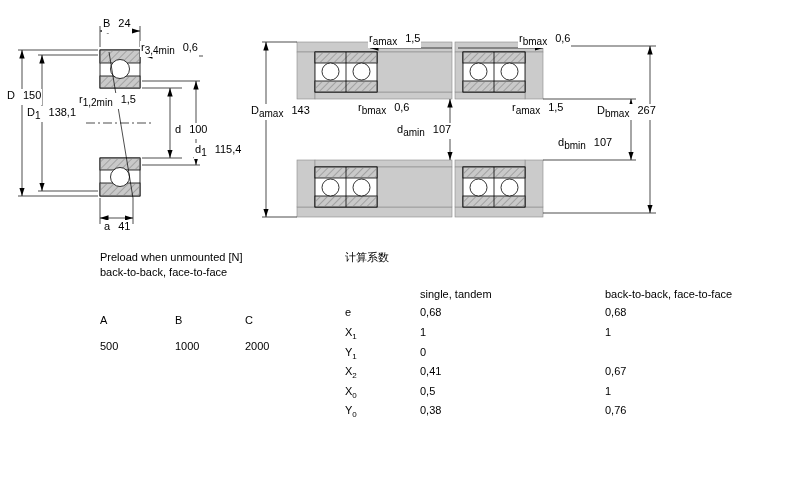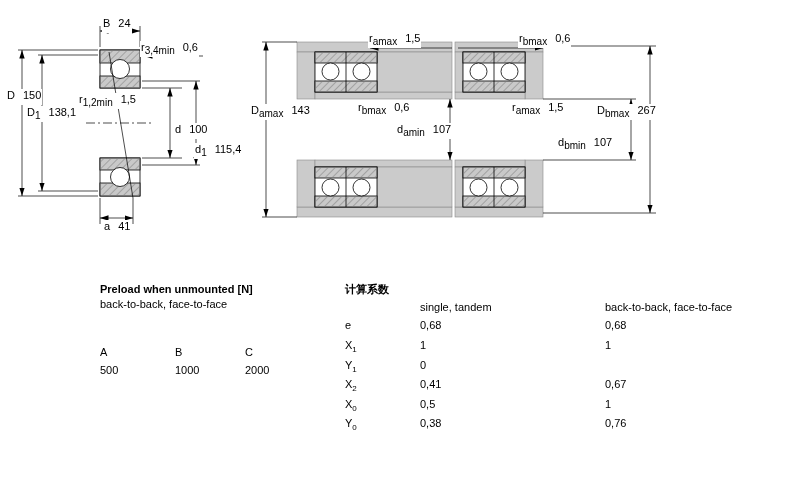--- a/index.html
+++ b/index.html
@@ -11,34 +11,34 @@
   #drawings { position:absolute; left:0; top:0; width:736px; height:245px; }
   #drawings svg { position:absolute; left:0; top:0; }
 
   .dim-label {
     position:absolute; font-size:11px; line-height:13px;
     background:#fff; padding:0 1px; white-space:nowrap;
   }
   .dim-label sub { font-size:10px; }
   .dim-value { margin-left:8px; }
 
-  .tbl-title { font-weight:bold; font-size:11px; line-height:14px;margin-top:32px; }
+  .tbl-title { font-weight:normal; font-size:11px; line-height:14px; }
   .tbl-sub { font-size:11px; line-height:14px; margin-top:1px; }
 
   .preload-table { position:absolute; left:100px; top:250px; font-size:11px; }
   .p-row { line-height:14px; white-space:nowrap; }
   .p-head { margin-top:34px; }
-  .p-vals { margin-top:4px; }
+  .p-vals { margin-top:12px; }
   .p-c1 { display:inline-block; width:75px; }
   .p-c2 { display:inline-block; width:70px; }
   .p-c3 { display:inline-block; }
 
   .factors-table { position:absolute; left:345px; top:250px; font-size:11px; }
   .f-row { display:flex; line-height:15.4px; white-space:nowrap; }
-  .f-head { margin-top:4px;align-items:flex-end; }
+  .f-head { margin-top:23px;align-items:flex-end; }
   .f-first { margin-top:3px; }
   .f-c1 { width:75px; }
   .f-c2 { width:185px; }
   .f-c3 { width:190px; }
   .f-c1 sub { font-size:8px; }
 </style>
 </head>
 <body>
 
 <div id="drawings">

